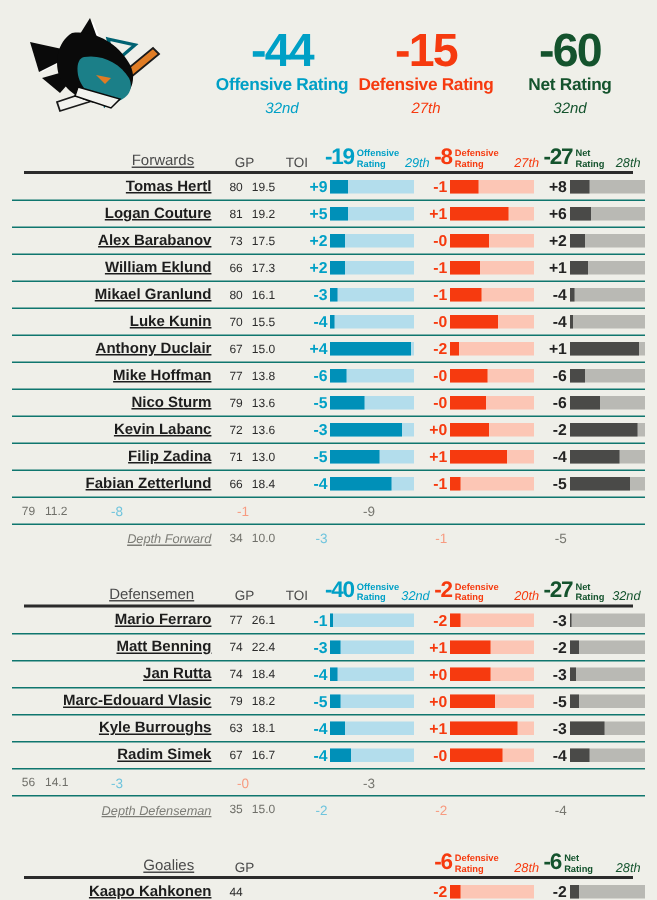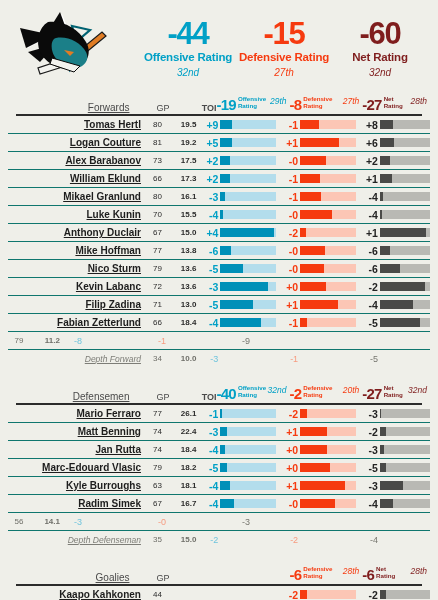--- a/index.html
+++ b/index.html
@@ -15,54 +15,54 @@
   
   .header{display:flex;align-items:center;height:96px;padding:0 6px 0 0;}
   .logo-wrap{width:150px;height:92px;display:flex;align-items:center;justify-content:center;}
   .summaries{flex:1;display:flex;align-items:flex-start;justify-content:flex-end;gap:0;padding-right:4px;}
   .sum{width:96px;text-align:center;line-height:1;}
   .sum .big{font-size:31px;font-weight:bold;letter-spacing:-1.2px;display:block;}
   .sum .lbl{font-size:11.5px;font-weight:bold;display:block;margin-top:3px;letter-spacing:-.2px;}
   .sum .rk{font-size:10px;font-style:italic;display:block;margin-top:4px;}
   .c-off{color:#00a0c6;}
   .c-def{color:#f63a0f;}
-  .c-net{color:#7f1d1d;}
+  .c-net{color:#14532d;}
 
   
   .section{padding:0 8px;}
   .thead{display:flex;align-items:flex-end;height:17px;}
   .rule{height:2px;background:#2b2b2b;margin:1px 8px 0 8px;}
 
   .row{display:flex;align-items:center;height:17px;border-bottom:1px solid #0f766e;}
   .row.last{border-bottom:none;}
 
   .c-name{width:140px;text-align:right;padding-right:6px;font-size:10px;font-weight:bold;color:#1d1d1d;white-space:nowrap;overflow:hidden;text-decoration:underline;}
   .c-gp{width:22px;text-align:center;font-size:8px;color:#2b2b2b;}
-  .c-toi{width:30px;text-align:right;font-size:8px;color:#2b2b2b;font-weight:bold;}
+  .c-toi{width:30px;text-align:left;font-size:8px;color:#2b2b2b;}
 
   .hdr-name{font-weight:normal;font-size:10px;color:#4a4a4a;}
   .hdr-gp,.hdr-toi{font-size:9px;color:#4a4a4a;margin-left:18px;}
 
   
   .metric{display:flex;align-items:center;}
   .m-off{width:84px;}
   .m-def{width:84px;}
   .m-net{width:78px;}
   .mval{font-size:10.5px;font-weight:bold;text-align:right;padding-right:2px;width:22px;flex:none;}
   .track{height:9px;flex:1;position:relative;}
   .fill{position:absolute;left:0;top:0;bottom:0;}
   .t-off{background:#b3ddec;}
   .f-off{background:#0090b8;}
   .t-def{background:#fcc6b5;}
   .f-def{background:#f63a0f;}
   .t-net{background:#b9b9b4;}
   .f-net{background:#4a4a48;}
 
   
-  .mhdr{display:flex;align-items:flex-start;}
+  .mhdr{display:flex;align-items:flex-end;}
   .mhdr .num{font-size:15px;font-weight:bold;letter-spacing:-.8px;}
   .mhdr .two{font-size:6.2px;font-weight:bold;line-height:1.05;padding-left:2px;text-align:left;}
   .mhdr .rank{font-size:8.5px;font-style:italic;flex:1;text-align:right;padding-right:3px;}
 
   
   .row.dim .c-name{font-weight:normal;font-style:italic;font-size:8.5px;color:#7d7d77;}
   .row.dim .c-gp,.row.dim .c-toi{color:#6f6f69;}
   .row.dim .mval{font-weight:normal;font-size:9px;}
   .row.dim .mval.v-off{color:#6fc4dd;}
   .row.dim .mval.v-def{color:#f79b80;}

